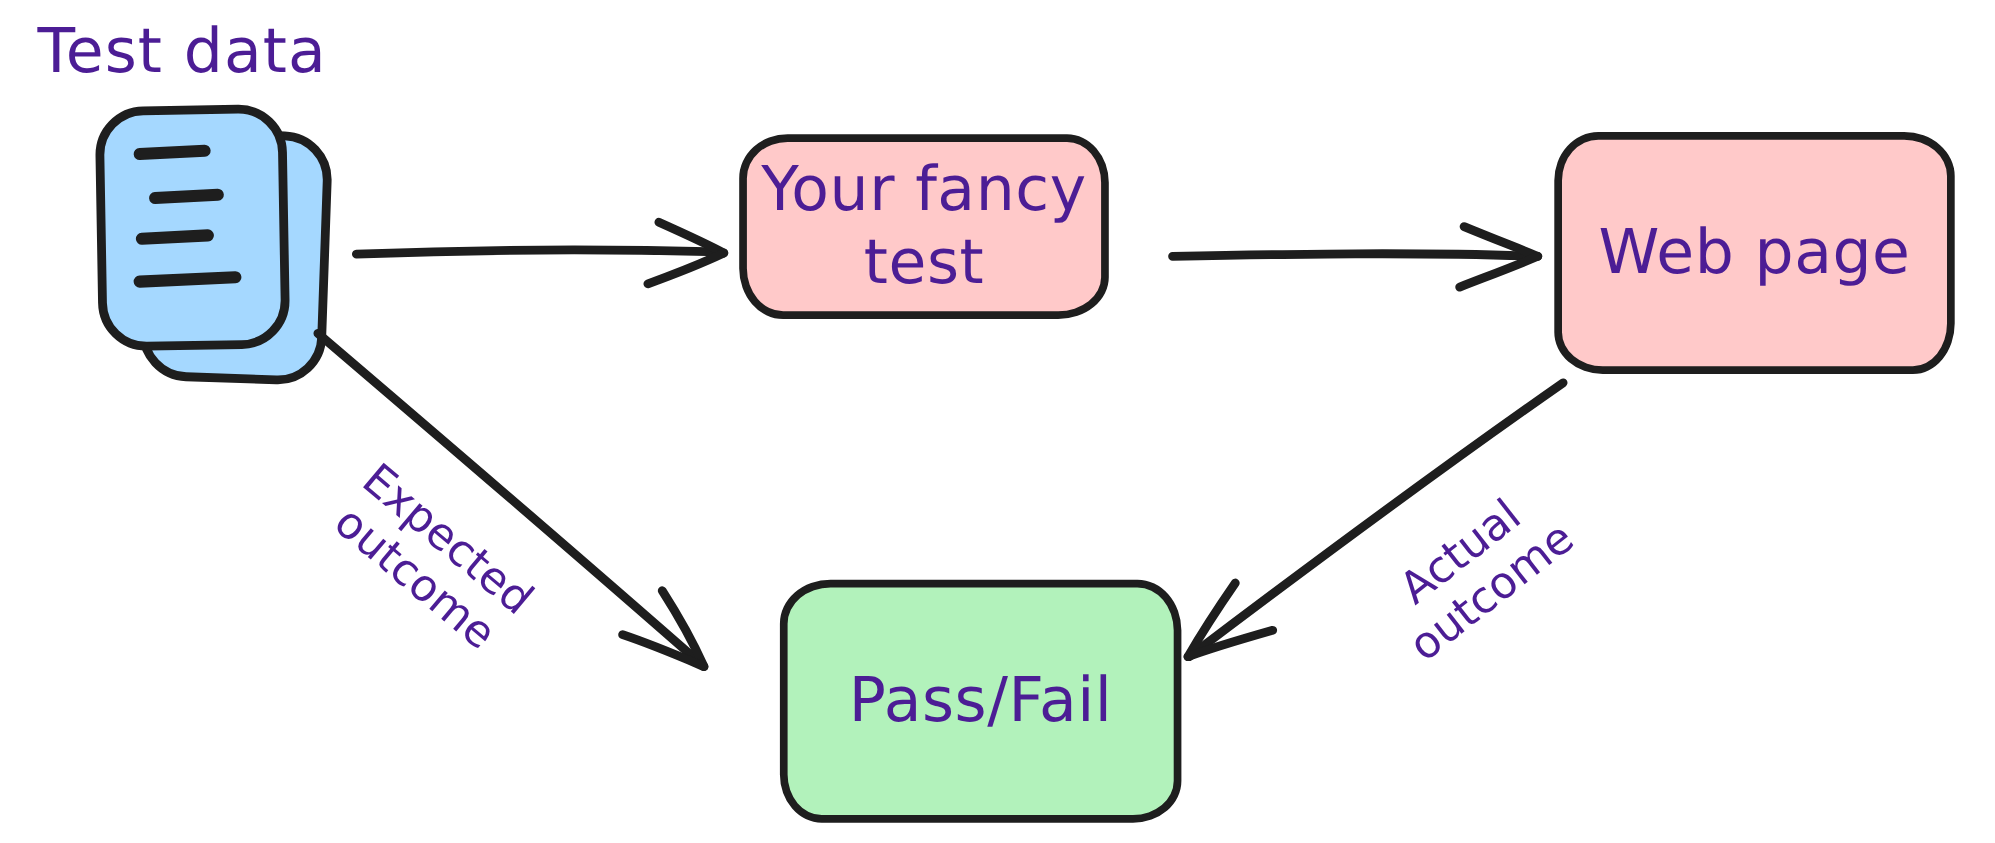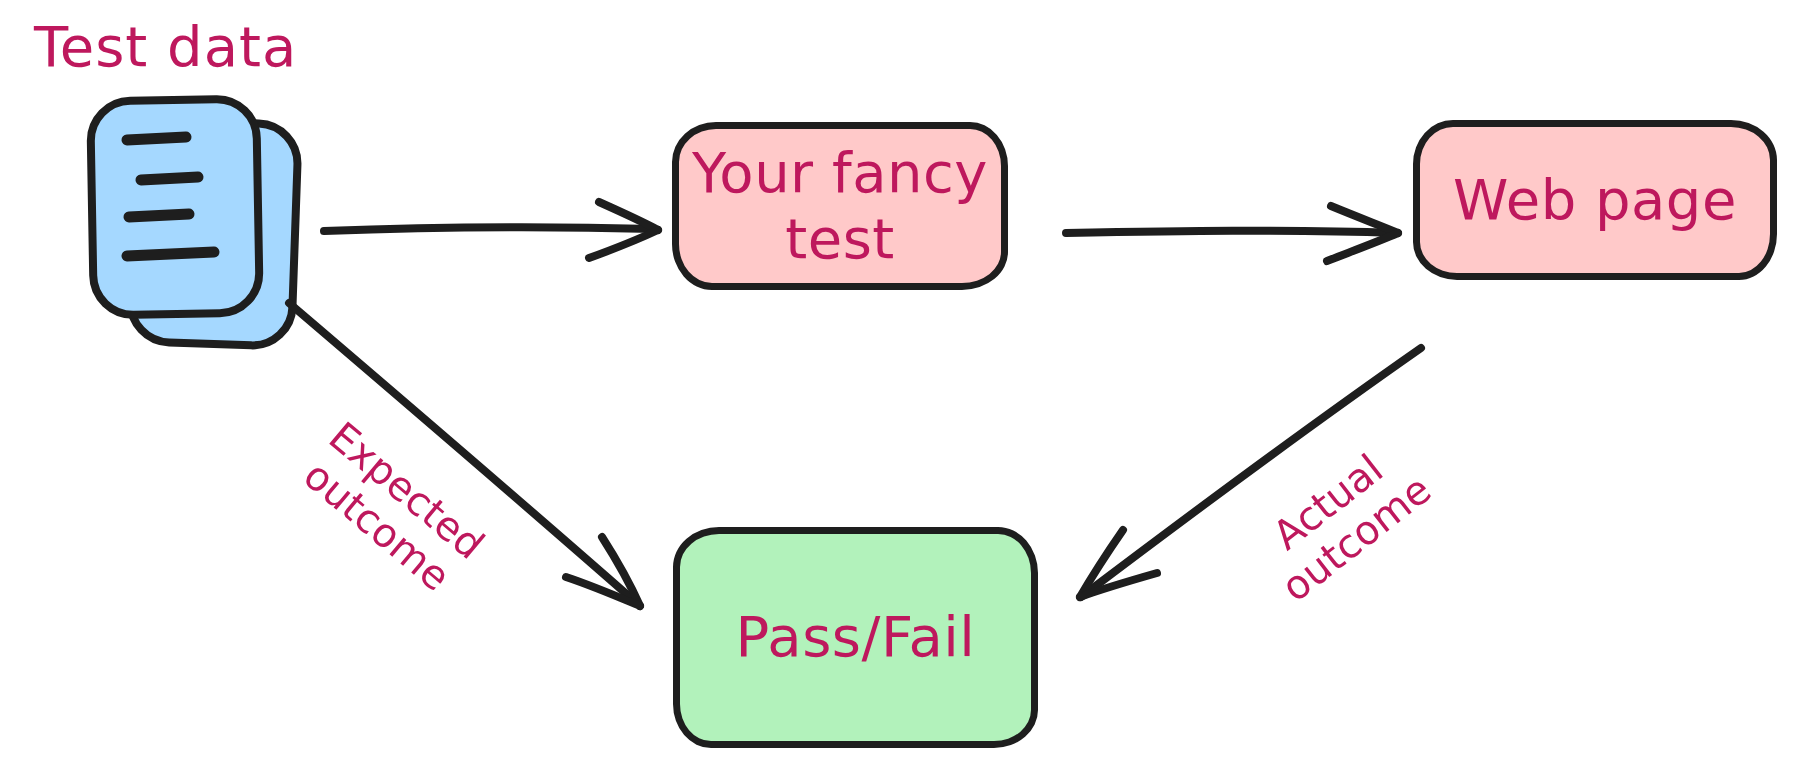--- a/index.html
+++ b/index.html
@@ -3,21 +3,21 @@
 <meta charset="utf-8">
 <style>
   html, body { margin: 0; padding: 0; background: #ffffff; }
   .canvas {
     position: relative;
     width: 1814px;
     height: 766px;
     background: #ffffff;
     overflow: hidden;
     font-family: "DejaVu Sans", "Liberation Sans", sans-serif;
-    color: #be185d;
+    color: #4c1d95;
   }
   .layer {
     position: absolute;
     left: 0; top: 0;
     width: 1814px; height: 766px;
   }
   .node {
     position: absolute;
     box-sizing: border-box;
     border: 7px solid #1e1e1e;
@@ -28,21 +28,21 @@
     white-space: pre-line;
     font-size: 56px;
     line-height: 1.18;
     letter-spacing: 0.5px;
   }
   .node-fancy {
     left: 672px; top: 122px; width: 336px; height: 168px;
     border-radius: 44px 38px 46px 40px / 40px 44px 38px 46px;
   }
   .node-web {
-    left: 1413px; top: 120px; width: 364px; height: 160px;
+    left: 1413px; top: 120px; width: 364px; height: 220px;
     border-radius: 40px 46px 38px 44px / 44px 40px 46px 38px;
   }
   .node-pass {
     left: 673px; top: 527px; width: 365px; height: 221px;
     border-radius: 46px 40px 44px 38px / 40px 46px 38px 44px;
   }
   .diagram-title {
     position: absolute;
     left: 34px; top: 14px;
     font-size: 56px;
@@ -109,21 +109,21 @@
     </g>
   </svg>
 
   <div class="diagram-title">Test data</div>
 
   <div class="node node-fancy" style="background: rgb(255, 201, 201);">Your fancy
 test</div>
 
   <div class="node node-web" style="background: rgb(255, 201, 201);">Web page</div>
 
-  <div class="node node-pass" style="background: rgb(178, 242, 187);">Pass/Fail</div>
+  <div class="node node-pass" style="background: rgb(178, 242, 187); margin-left: 36px;">Pass/Fail</div>
 
   <div class="edge-label edge-label-expected">Expected
 outcome</div>
 
   <div class="edge-label edge-label-actual">Actual
 outcome</div>
 
 </div>
 
 </body></html>

